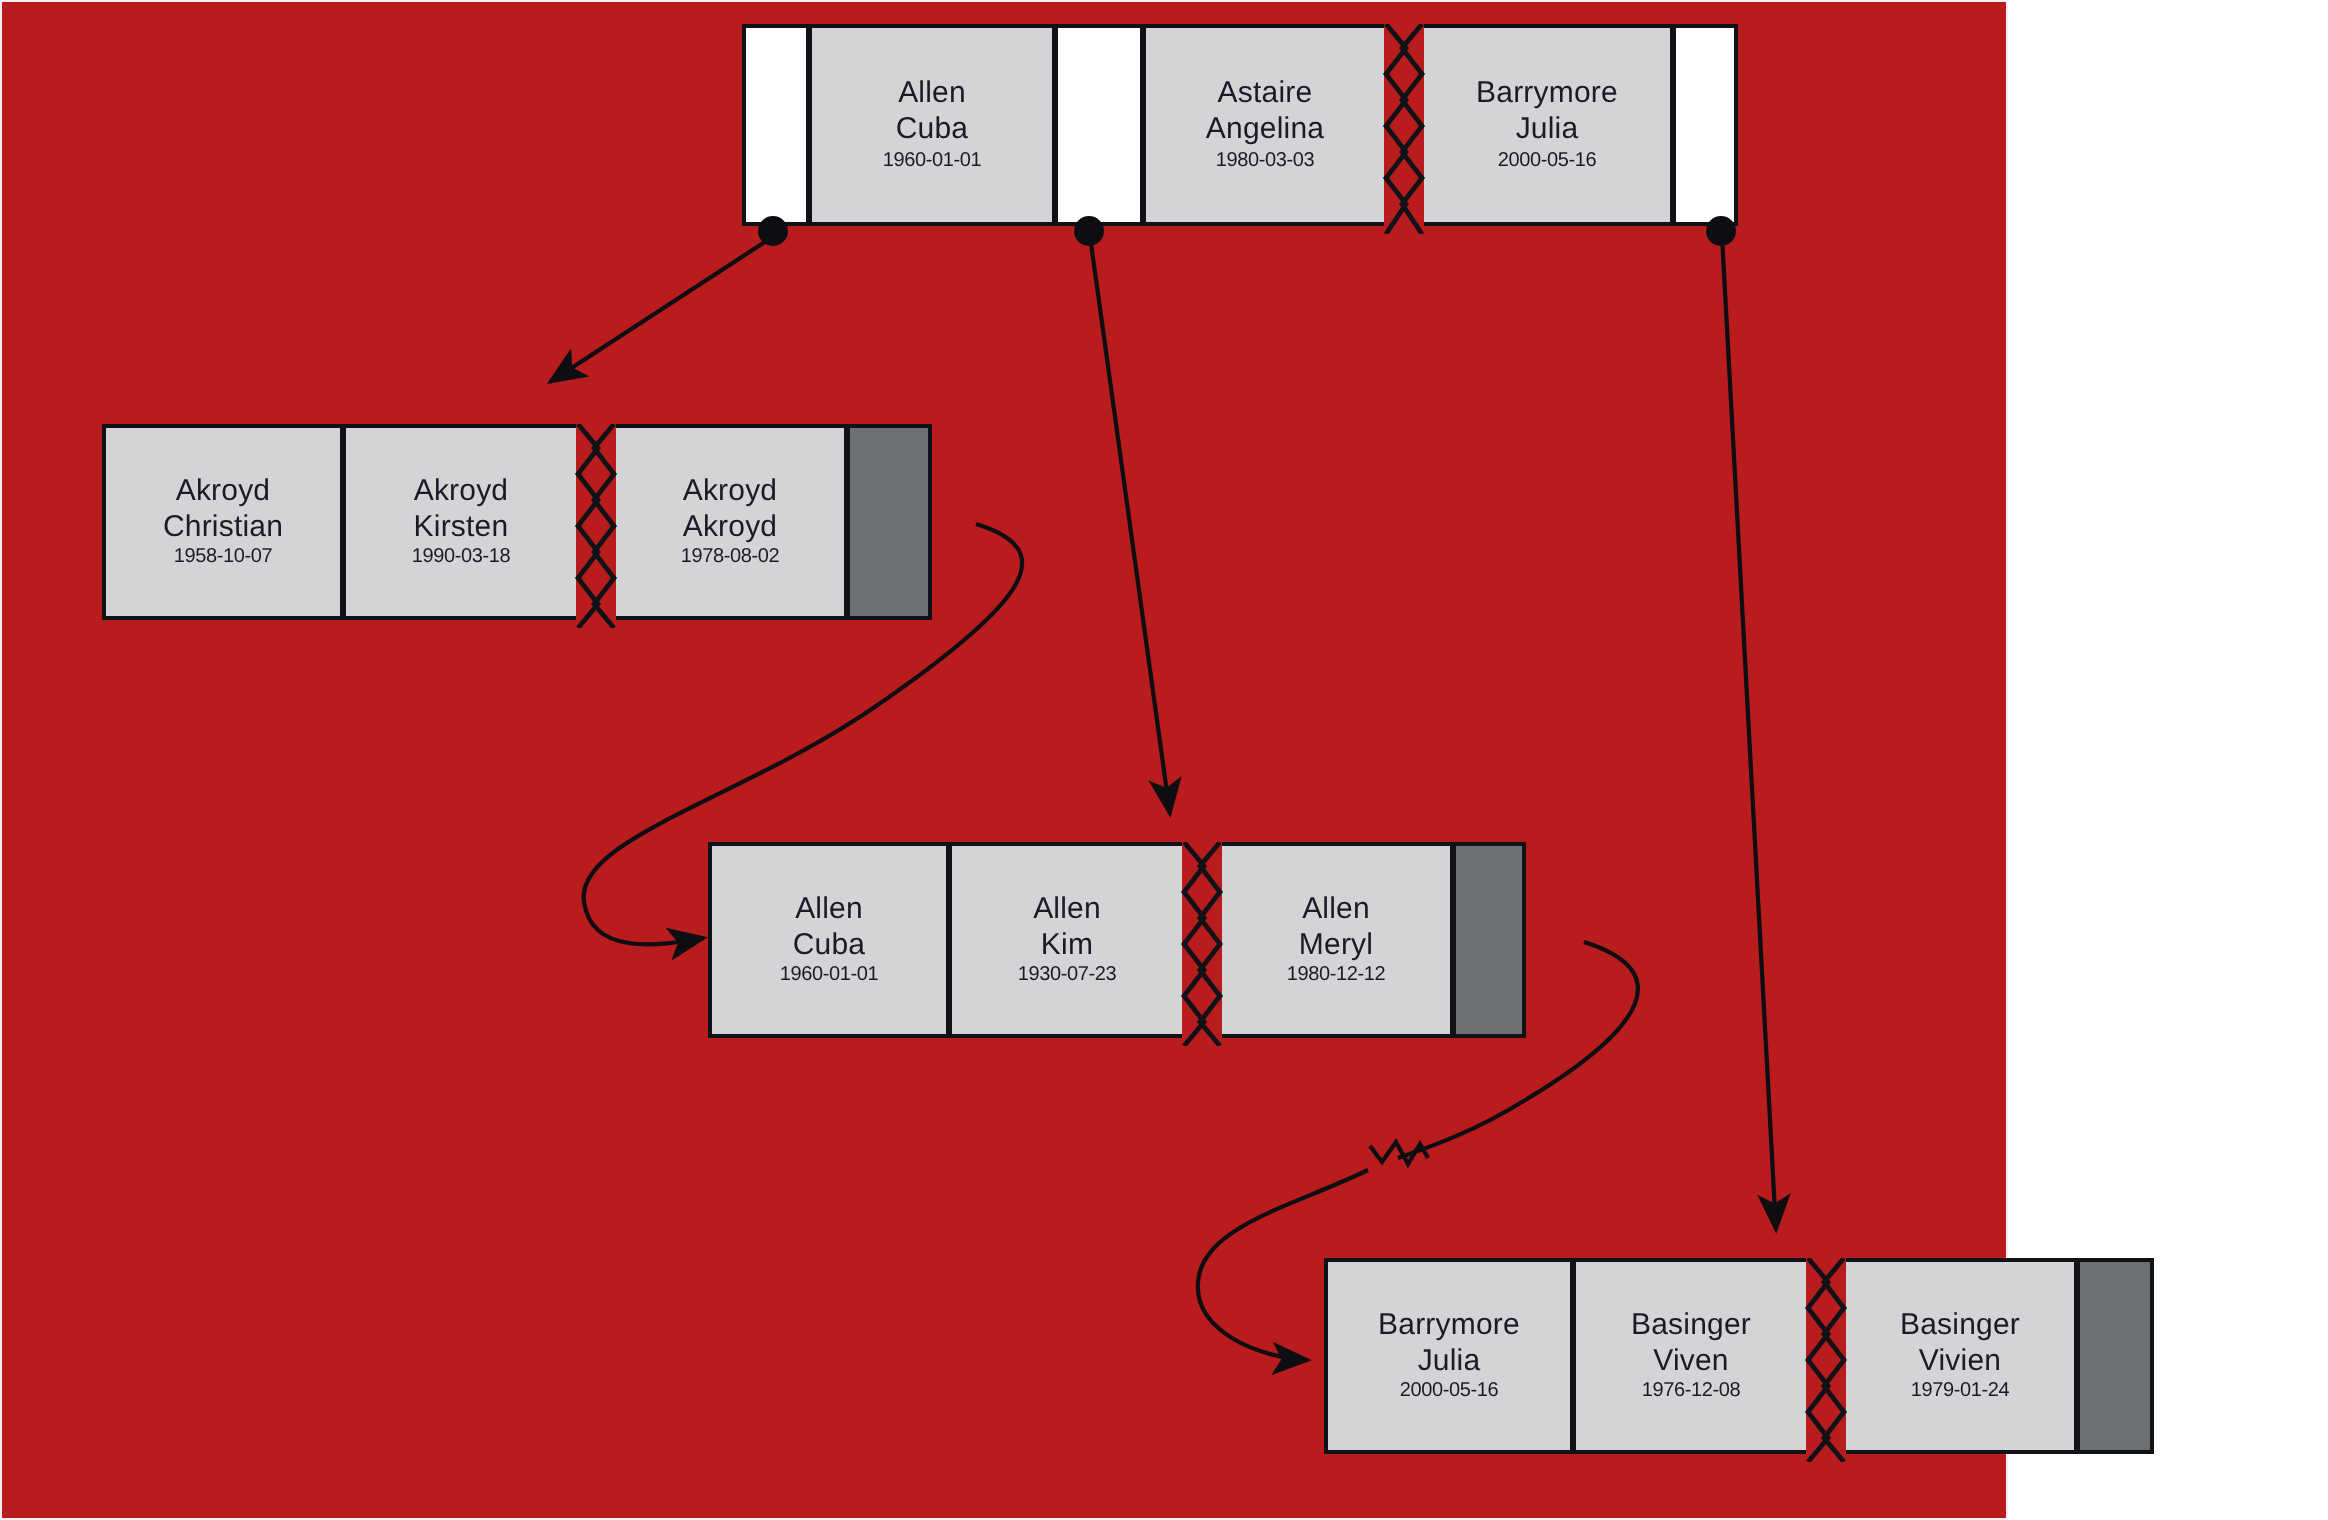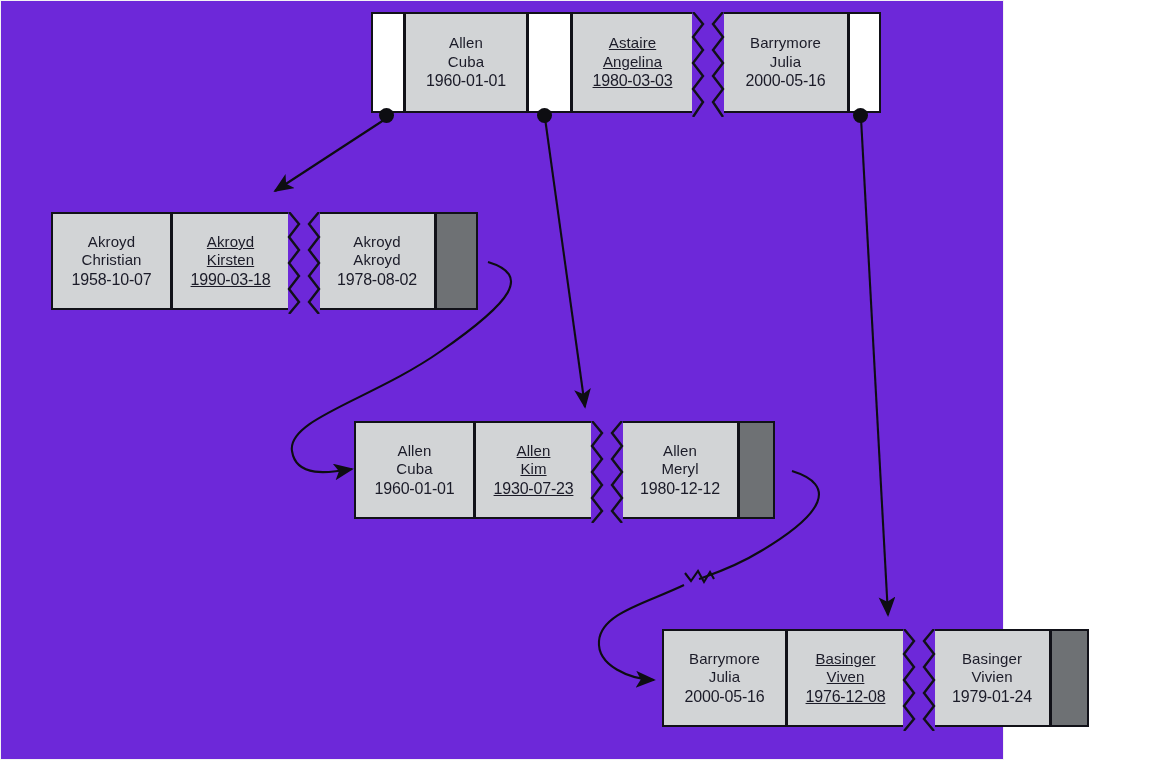--- a/index.html
+++ b/index.html
@@ -3,21 +3,21 @@
 <meta charset="utf-8">
 <title>Index Node Diagram</title>
 <style>
   html,body{margin:0;padding:0;background:#ffffff;}
   body{
     font-family:"Liberation Sans", sans-serif;
     width:1164px;height:760px;overflow:hidden;position:relative;
   }
   #canvas{
     position:absolute;left:0;top:0;width:1004px;height:760px;
-    background:#6d28d9;
+    background:#b91c1c;
     border:1px solid #f2f2f4;
     box-sizing:border-box;
   }
   #edges{position:absolute;left:0;top:0;width:1164px;height:760px;pointer-events:none;}
 
   
   .node{
     position:absolute;
     display:flex;
     align-items:stretch;
@@ -32,35 +32,34 @@
     justify-content:center;
     color:#1b1b28;
     font-size:15px;
     line-height:1.22;
     letter-spacing:.1px;
     white-space:nowrap;
     border:2px solid #111118;
     background:#d2d4d6;
   }
   .cell .ln{display:block;}
-  .cell .ln.date{font-size:16px;letter-spacing:-.2px;}
+  .cell .ln.date{font-size:10px;letter-spacing:-.2px;}
 
   
   .cell + .cell{border-left-width:1px;}
 
   
   .cell.ptr{background:#ffffff;}
   
   .cell.term{background:#6e7174;}
 
   
   .cell.torn-right{
     border-right:none;
-    margin-right:22px;
-    text-decoration:underline;
+    margin-right:10px;
   }
   .cell.torn-left{
     border-left:none;
     margin-left:10px;
   }
   .zig{
     position:absolute;top:-2px;bottom:-2px;width:14px;
     pointer-events:none;
   }
   .zig.r{right:-13px;}

